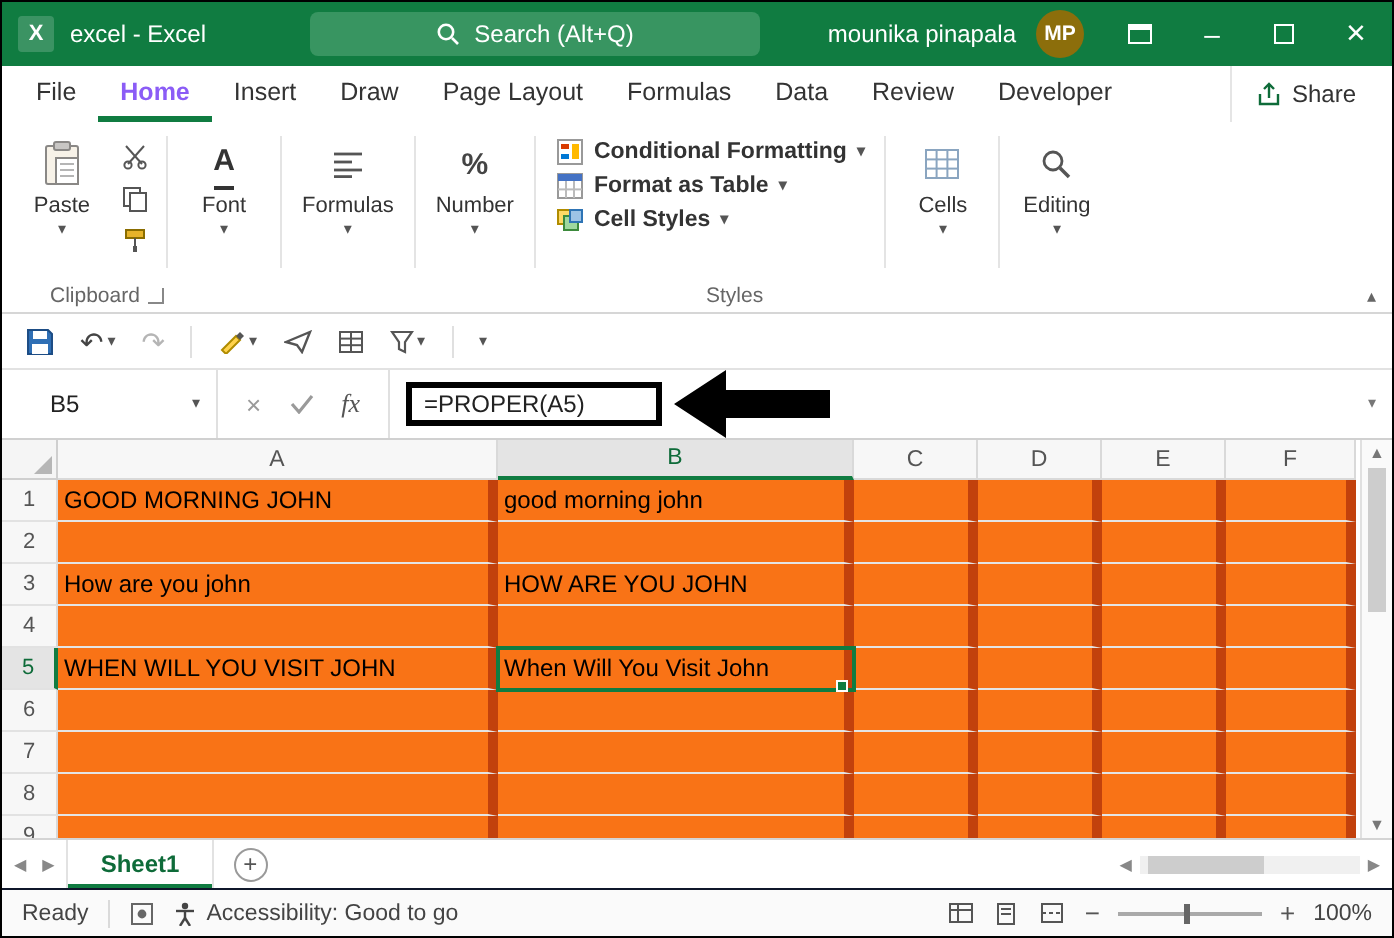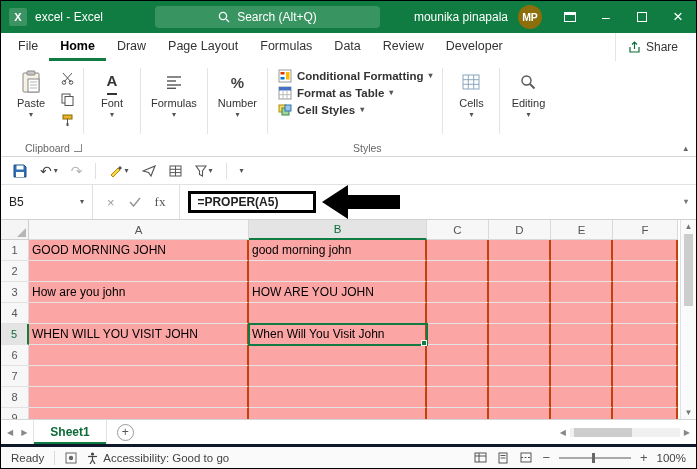--- a/index.html
+++ b/index.html
@@ -15,21 +15,21 @@
   .tb-user { margin-left:auto; font-size:12px; }
   .tb-avatar { width:24px; height:24px; border-radius:50%; background:#8C6E0B; color:#fff; font-size:10.5px; font-weight:bold; display:flex; align-items:center; justify-content:center; margin:0 10px; }
   .tb-controls { display:flex; height:100%; }
   .tb-btn { width:36px; height:100%; display:flex; align-items:center; justify-content:center; font-size:14px; color:#fff; }
   .restore-glyph { width:10px; height:10px; border:1px solid #fff; }
   .ribbonopt-glyph { width:12px; height:10px; border:1px solid #fff; border-top-width:3px; }
 
   
   .tabsrow { flex:0 0 28px; display:flex; align-items:stretch; padding:0 6px; background:#fff; }
   .rtab { display:flex; align-items:center; padding:0 11px; font-size:12.5px; color:#333; border-bottom:3px solid transparent; }
-  .rtab.active { font-weight:bold; color:#000000; border-bottom-color:#107C41; }
+  .rtab.active { font-weight:bold; color:#8b5cf6; border-bottom-color:#107C41; }
   .share { margin-left:auto; display:flex; align-items:center; gap:5px; padding:0 12px; border-left:1px solid #e5e5e5; color:#333; font-size:12px; }
   .chev { font-size:8px; color:#555; line-height:1; }
 
   
   .ribbon { flex:0 0 96px; position:relative; background:#fff; border-bottom:1px solid #d6d6d6; display:flex; align-items:flex-start; padding:5px 4px 18px 6px; }
   .gsep { width:1px; align-self:stretch; margin:2px 4px 4px 4px; background:#e4e4e4; }
   .bigbtn { display:flex; flex-direction:column; align-items:center; gap:2px; padding:3px 6px; color:#333; font-size:11px; min-width:48px; }
   .bigbtn .ic { height:26px; display:flex; align-items:center; justify-content:center; }
   .smallstack { display:flex; flex-direction:column; gap:4px; padding:4px 2px; }
   .smallstack .sic { width:20px; height:17px; display:flex; align-items:center; justify-content:center; }
@@ -41,60 +41,60 @@
   .font-A { font-weight:bold; font-size:15px; border-bottom:2px solid #333; line-height:1.1; }
   .pct { font-weight:bold; font-size:15px; color:#444; }
 
   
   .qat { flex:0 0 28px; display:flex; align-items:center; gap:13px; padding:0 12px; border-bottom:1px solid #e2e2e2; color:#444; }
   .qicon { display:flex; align-items:center; gap:2px; font-size:14px; }
   .qicon.dis { color:#b5b5b5; }
   .qsep { width:1px; height:16px; background:#e0e0e0; }
 
   
-  .fbar { flex:0 0 30px; display:flex; align-items:center; border-bottom:1px solid #d0d0d0; background:#fff; }
+  .fbar { flex:0 0 30px; display:flex; align-items:center; border-bottom:1px solid #d0d0d0; background:#fff;padding-left:16px; }
   .namebox { width:92px; height:100%; display:flex; align-items:center; padding:0 8px; border-right:1px solid #e0e0e0; gap:auto; }
   .namebox span.val { flex:1; font-size:12px; }
   .fbtns { display:flex; align-items:center; gap:14px; padding:0 14px; color:#9a9a9a; border-right:1px solid #e0e0e0; height:100%; }
-  .fx { font-family:"Liberation Serif", serif; font-size:13px; color:#555; }
-  .fcontent { flex:1; display:flex; align-items:center; padding-left:8px; position:relative;font-weight:bold; }
+  .fx { font-style:italic; font-family:"Liberation Serif", serif; font-size:13px; color:#555; }
+  .fcontent { flex:1; display:flex; align-items:center; padding-left:8px; position:relative; }
   .fbox { border:3px solid #000; padding:1px 14px 1px 6px; font-size:12px; min-width:128px; }
   .fchev-r { margin-left:auto; padding-right:8px; color:#777; }
 
   
   .gridarea { flex:1 1 auto; display:flex; overflow:hidden; background:#fff; }
   .grid { flex:1; overflow:hidden; }
   .hdr-row { display:flex; height:20px; }
   .corner { width:28px; flex:0 0 28px; background:#f5f5f5; border-right:1px solid #cfcfcf; border-bottom:1px solid #cfcfcf; position:relative; }
   .corner::after { content:""; position:absolute; right:2px; bottom:2px; border-left:9px solid transparent; border-bottom:9px solid #b6b6b6; }
   .col-h { display:flex; align-items:center; justify-content:center; font-size:11.5px; color:#555; background:#f7f7f7; border-right:1px solid #d9d9d9; border-bottom:1px solid #d9d9d9; }
   .col-h.sel { background:#e4e4e4; border-bottom:2px solid #107C41; color:#0e6b39; }
   .grow { display:flex; height:21px; }
   .row-h { width:28px; flex:0 0 28px; display:flex; align-items:center; justify-content:center; font-size:11px; color:#555; background:#f7f7f7; border-right:1px solid #d9d9d9; border-bottom:1px solid #e2e2e2; }
   .row-h.sel { background:#e4e4e4; border-right:2px solid #107C41; color:#0e6b39; }
-  .cell { display:flex; align-items:center; padding:0 3px; font-size:12px; color:#000; white-space:nowrap; overflow:hidden; border-right:2px solid #c2410c; border-bottom:1px solid #e4e4e4; background:#fca5a5;text-align:center; }
+  .cell { display:flex; align-items:center; padding:0 3px; font-size:12px; color:#000; white-space:nowrap; overflow:hidden; border-right:5px solid #c2410c; border-bottom:1px solid #e4e4e4; background:#f97316;text-align:center; }
   .cell.selected { outline:2px solid #107C41; outline-offset:-1px; position:relative; overflow:visible; z-index:2; }
   .handle { position:absolute; right:-2px; bottom:-2px; width:6px; height:6px; background:#107C41; border:1px solid #fff; }
   .w-A{width:220px;flex:0 0 220px}.w-B{width:178px;flex:0 0 178px}
   .w-C{width:62px;flex:0 0 62px}.w-D{width:62px;flex:0 0 62px}.w-E{width:62px;flex:0 0 62px}.w-F{width:65px;flex:0 0 65px}
   .vscroll { flex:0 0 16px; background:#fafafa; border-left:1px solid #e0e0e0; display:flex; flex-direction:column; align-items:center; padding:2px 0; font-size:8px; color:#777; }
   .vthumb { width:9px; height:72px; background:#cdcdcd; margin-top:3px; }
   .vdown { margin-top:auto; }
 
   
   .tabbar { flex:0 0 25px; display:flex; align-items:stretch; border-top:1px solid #d4d4d4; background:#fff; }
   .snav { display:flex; align-items:center; padding:0 6px; font-size:8px; color:#888; gap:8px; }
   .sheet-tab { display:flex; align-items:center; padding:0 16px; font-size:12px; font-weight:bold; color:#0e6b39; background:#fff; border-left:1px solid #e2e2e2; border-right:1px solid #e2e2e2; box-shadow:inset 0 -2px 0 #107C41; }
   .addsheet { width:17px; height:17px; border:1px solid #9a9a9a; border-radius:50%; color:#555; display:flex; align-items:center; justify-content:center; font-size:12px; align-self:center; margin-left:10px; line-height:1; }
   .hscroll { margin-left:auto; display:flex; align-items:center; gap:4px; padding-right:6px; font-size:8px; color:#888; }
   .htrack { width:110px; height:9px; background:#f0f0f0; position:relative; }
   .hthumb { position:absolute; left:4px; top:0; width:58px; height:9px; background:#cdcdcd; }
 
   
-  .statusbar { flex:0 0 24px; background:#fafafa; border-top:3px solid #0f172a; display:flex; align-items:center; padding:0 10px; color:#444; font-size:11.5px; gap:10px; }
+  .statusbar { flex:0 0 24px; background:#fafafa; border-top:1px solid #0f172a; display:flex; align-items:center; padding:0 10px; color:#444; font-size:11.5px; gap:10px; }
   .ssep { width:1px; height:14px; background:#dadada; }
   .sright { margin-left:auto; display:flex; align-items:center; gap:9px; }
   .viewic { width:14px; height:12px; display:flex; align-items:center; justify-content:center; }
   .ztrack { width:72px; height:2px; background:#a9a9a9; position:relative; }
   .zthumb { position:absolute; left:33px; top:-4px; width:3px; height:10px; background:#666; }
   .zbtn { font-size:13px; color:#555; line-height:1; }
   svg { display:block; }
 </style>
 </head>
 <body>
@@ -128,20 +128,21 @@
       <div class="tb-btn">
           <span style="font-size:17px;">×</span>
         </div>
     </div>
   </div>
 
   <div class="tabsrow">
     <div id="ribbon-tabs" style="display:flex;align-items:stretch;">
         <div class="rtab">File</div>
         <div class="rtab active">Home</div>
+        <div class="rtab">Insert</div>
         <div class="rtab">Draw</div>
         <div class="rtab">Page Layout</div>
         <div class="rtab">Formulas</div>
         <div class="rtab">Data</div>
         <div class="rtab">Review</div>
         <div class="rtab">Developer</div>
       </div>
     <div class="share">
       <span>
         <svg width="13" height="13" viewBox="0 0 13 13">

